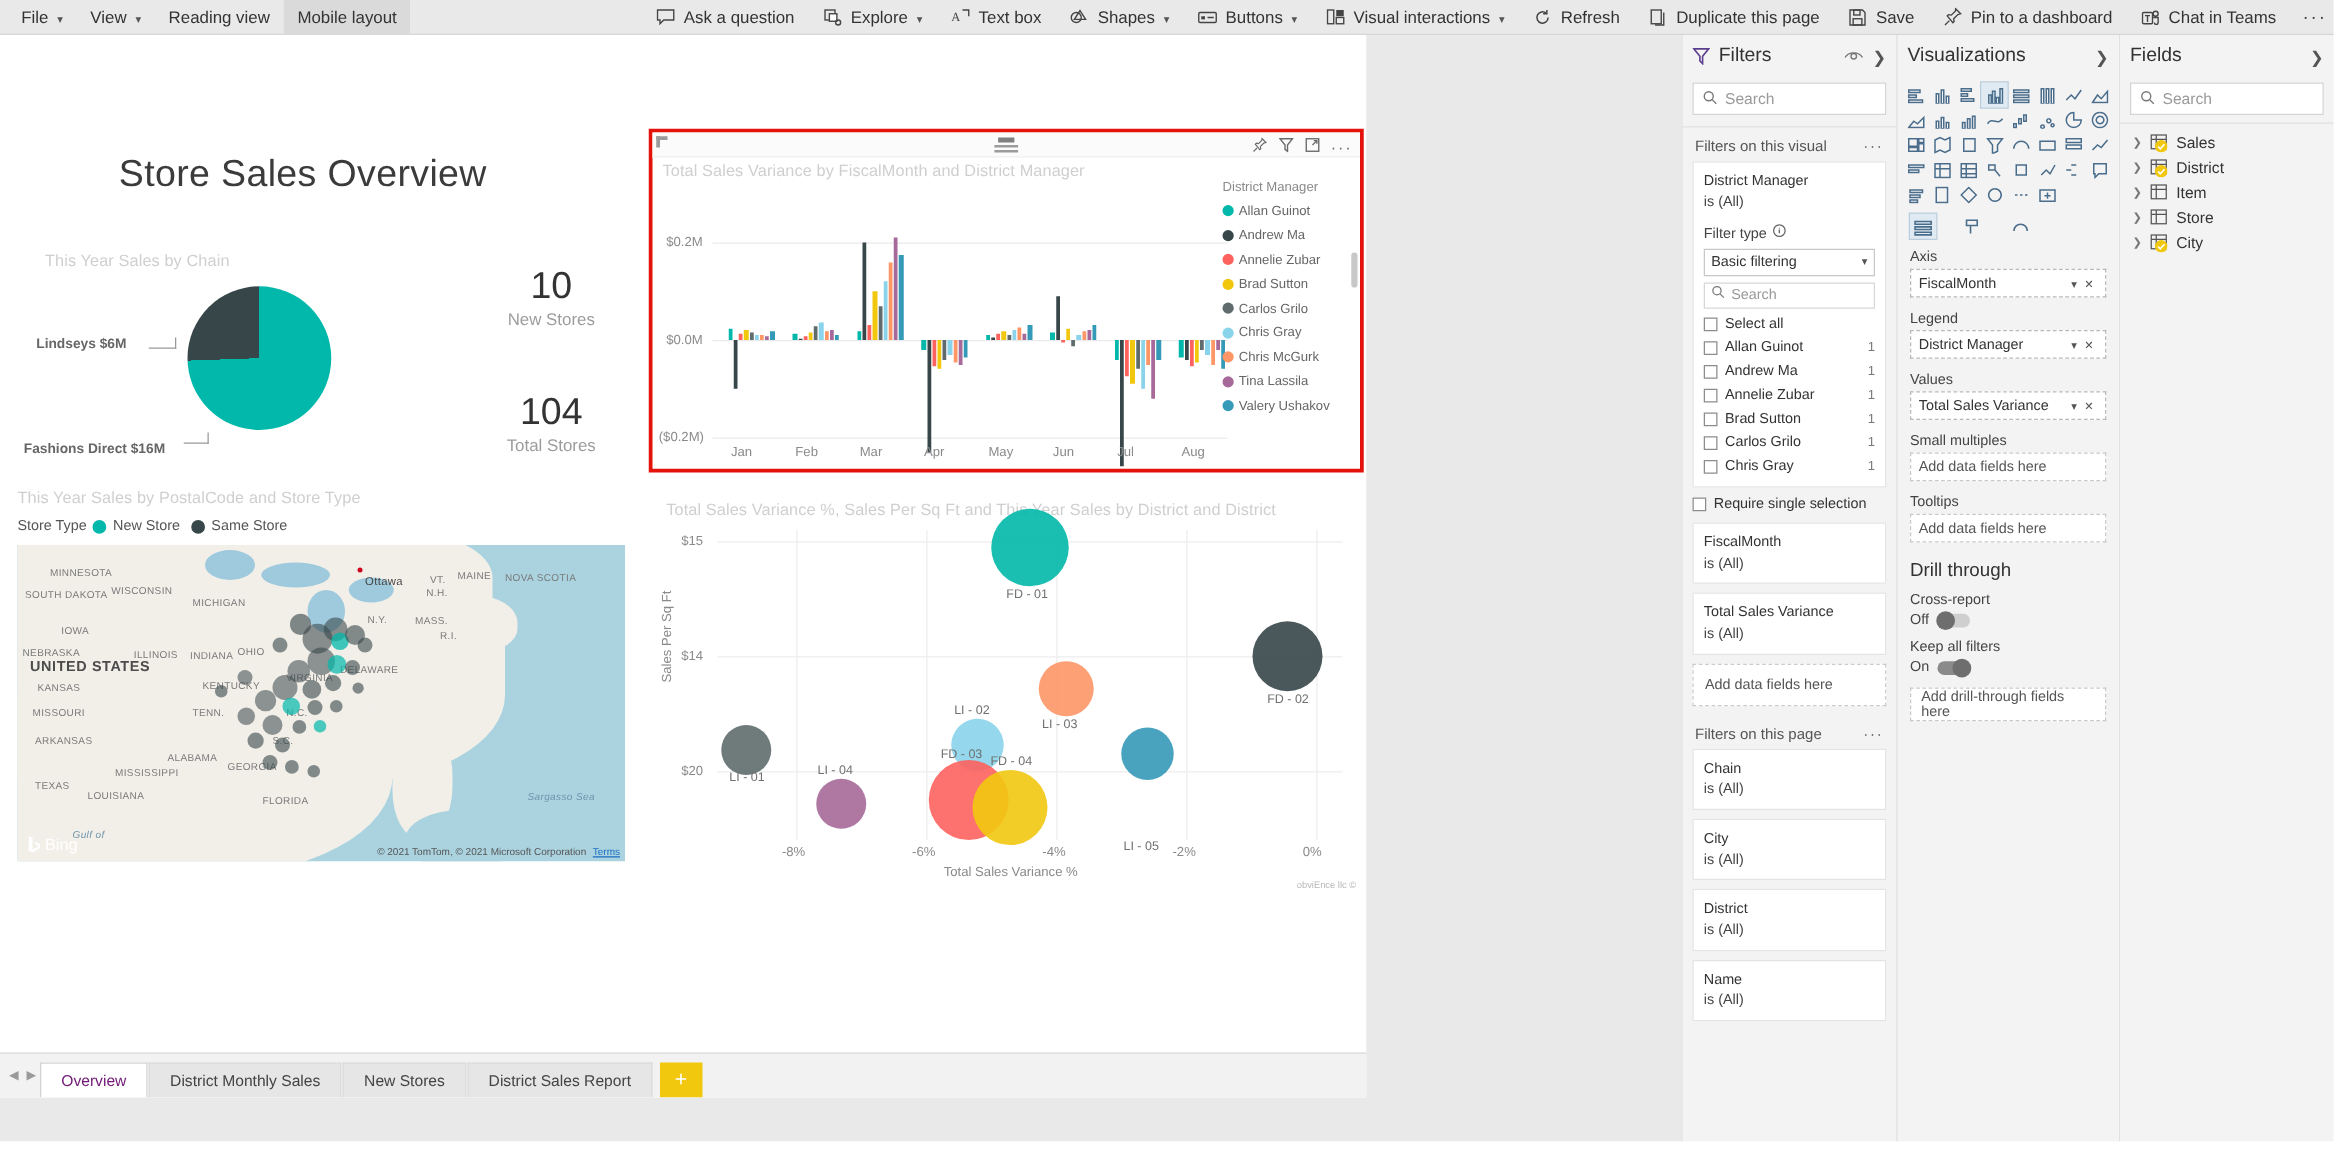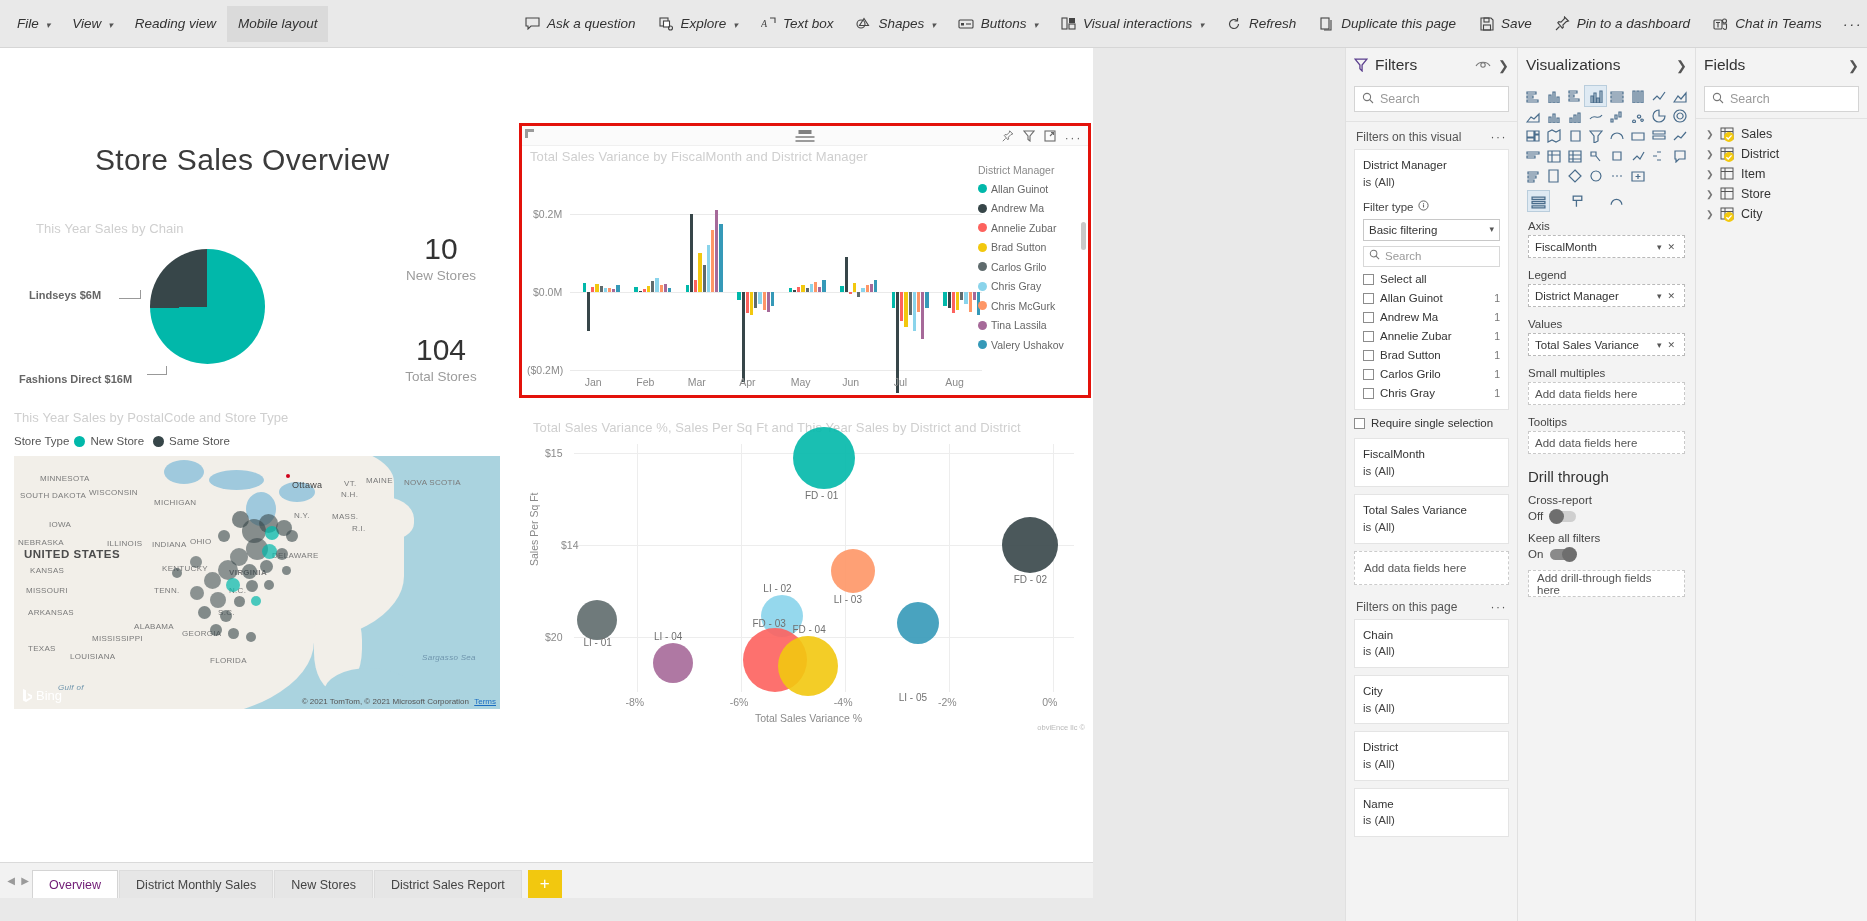--- a/index.html
+++ b/index.html
@@ -5,22 +5,22 @@
   * { box-sizing: border-box; }
   html, body { margin:0; padding:0; }
   body {
     width:1867px; height:921px; overflow:hidden;
     font-family:"Liberation Sans", sans-serif;
     background:#fff; color:#333; font-size:13px;
     -webkit-font-smoothing:antialiased;
   }
   
   #ribbon {
-    height:48px; background:#e9e9e9; border-bottom:1px solid #d6d6d6;
-    display:flex; align-items:center; padding:0 6px; position:relative;font-style:italic;
+    height:28px; background:#e9e9e9; border-bottom:1px solid #d6d6d6;
+    display:flex; align-items:center; padding:0 6px; position:relative;
   }
   .rb { display:flex; align-items:center; gap:6px; padding:0 11px; height:36px;
         color:#333; font-size:13.5px; white-space:nowrap; cursor:default; }
   .rb.active { background:#dadada; }
   .chev { font-size:9px; color:#555; margin-left:1px; transform:translateY(1px); }
   .rbicon { width:17px; height:17px; display:inline-flex; align-items:center; justify-content:center; }
   .rbicon svg { display:block; }
   .ribbon-left { display:flex; align-items:center; }
   .ribbon-right { display:flex; align-items:center; position:absolute; left:513px; }
   .dots { letter-spacing:1.5px; font-size:15px; color:#444; padding:0 10px; }
@@ -408,21 +408,21 @@
         <div class="maplbl" style="left:93px; top:83px;">ILLINOIS</div>
         <div class="maplbl" style="left:138px; top:84px;">INDIANA</div>
         <div class="maplbl" style="left:176px; top:81px;">OHIO</div>
         <div class="maplbl" style="left:280px; top:55px;">N.Y.</div>
         <div class="maplbl" style="left:318px; top:56px;">MASS.</div>
         <div class="maplbl" style="left:338px; top:68px;">R.I.</div>
         <div class="maplbl" style="left:258px; top:95px;">DELAWARE</div>
         <div class="maplbl" style="left:16px; top:110px;">KANSAS</div>
         <div class="maplbl" style="left:12px; top:130px;">MISSOURI</div>
         <div class="maplbl" style="left:148px; top:108px;">KENTUCKY</div>
-        <div class="maplbl" style="left:215px; top:112px;font-weight:bold;">VIRGINIA</div>
+        <div class="maplbl" style="left:215px; top:102px;">VIRGINIA</div>
         <div class="maplbl" style="left:140px; top:130px;">TENN.</div>
         <div class="maplbl" style="left:215px; top:130px;">N.C.</div>
         <div class="maplbl" style="left:14px; top:152px;">ARKANSAS</div>
         <div class="maplbl" style="left:120px; top:166px;">ALABAMA</div>
         <div class="maplbl" style="left:168px; top:173px;">GEORGIA</div>
         <div class="maplbl" style="left:204px; top:152px;">S.C.</div>
         <div class="maplbl" style="left:14px; top:188px;">TEXAS</div>
         <div class="maplbl" style="left:78px; top:178px;">MISSISSIPPI</div>
         <div class="maplbl" style="left:56px; top:196px;">LOUISIANA</div>
         <div class="maplbl" style="left:196px; top:200px;">FLORIDA</div>
@@ -674,21 +674,21 @@
               <div class="bub" style="width: 40px; height: 40px; left: 78.9583px; top: 198.607px; background: rgb(166, 105, 153); opacity: 0.9;"></div>
               <div class="bub-lbl" style="left: 79.9583px; top: 186.607px;">LI - 04</div>
               <div class="bub" style="width: 64px; height: 64px; left: 168.521px; top: 183.852px; background: rgb(253, 98, 94); opacity: 0.9;"></div>
               <div class="bub-lbl" style="left: 178.521px; top: 173.852px;">FD - 03</div>
               <div class="bub" style="width: 60px; height: 60px; left: 204.375px; top: 192.281px; background: rgb(242, 200, 15); opacity: 0.9;"></div>
               <div class="bub-lbl" style="left: 218.375px; top: 180.281px;">FD - 04</div>
             </div>
       </div>
       <div id="scyticks">
             <div class="axis-lbl" style="left: 26px; top: 214.889px;">$20</div>
-            <div class="axis-lbl" style="left: 42px; top: 123.037px;">$14</div>
+            <div class="axis-lbl" style="left: 26px; top: 123.037px;">$14</div>
             <div class="axis-lbl" style="left: 26px; top: 31.1852px;">$15</div>
           </div>
       <div id="scxticks">
             <div class="sc-xlabel" style="left: 106.5px; top: 280px;">-8%</div>
             <div class="sc-xlabel" style="left: 210.667px; top: 280px;">-6%</div>
             <div class="sc-xlabel" style="left: 314.833px; top: 280px;">-4%</div>
             <div class="sc-xlabel" style="left: 419px; top: 280px;">-2%</div>
             <div class="sc-xlabel" style="left: 523.167px; top: 280px;">0%</div>
           </div>
       <div class="sc-xlabel" style="left:236px; top:296px;">Total Sales Variance %</div>

